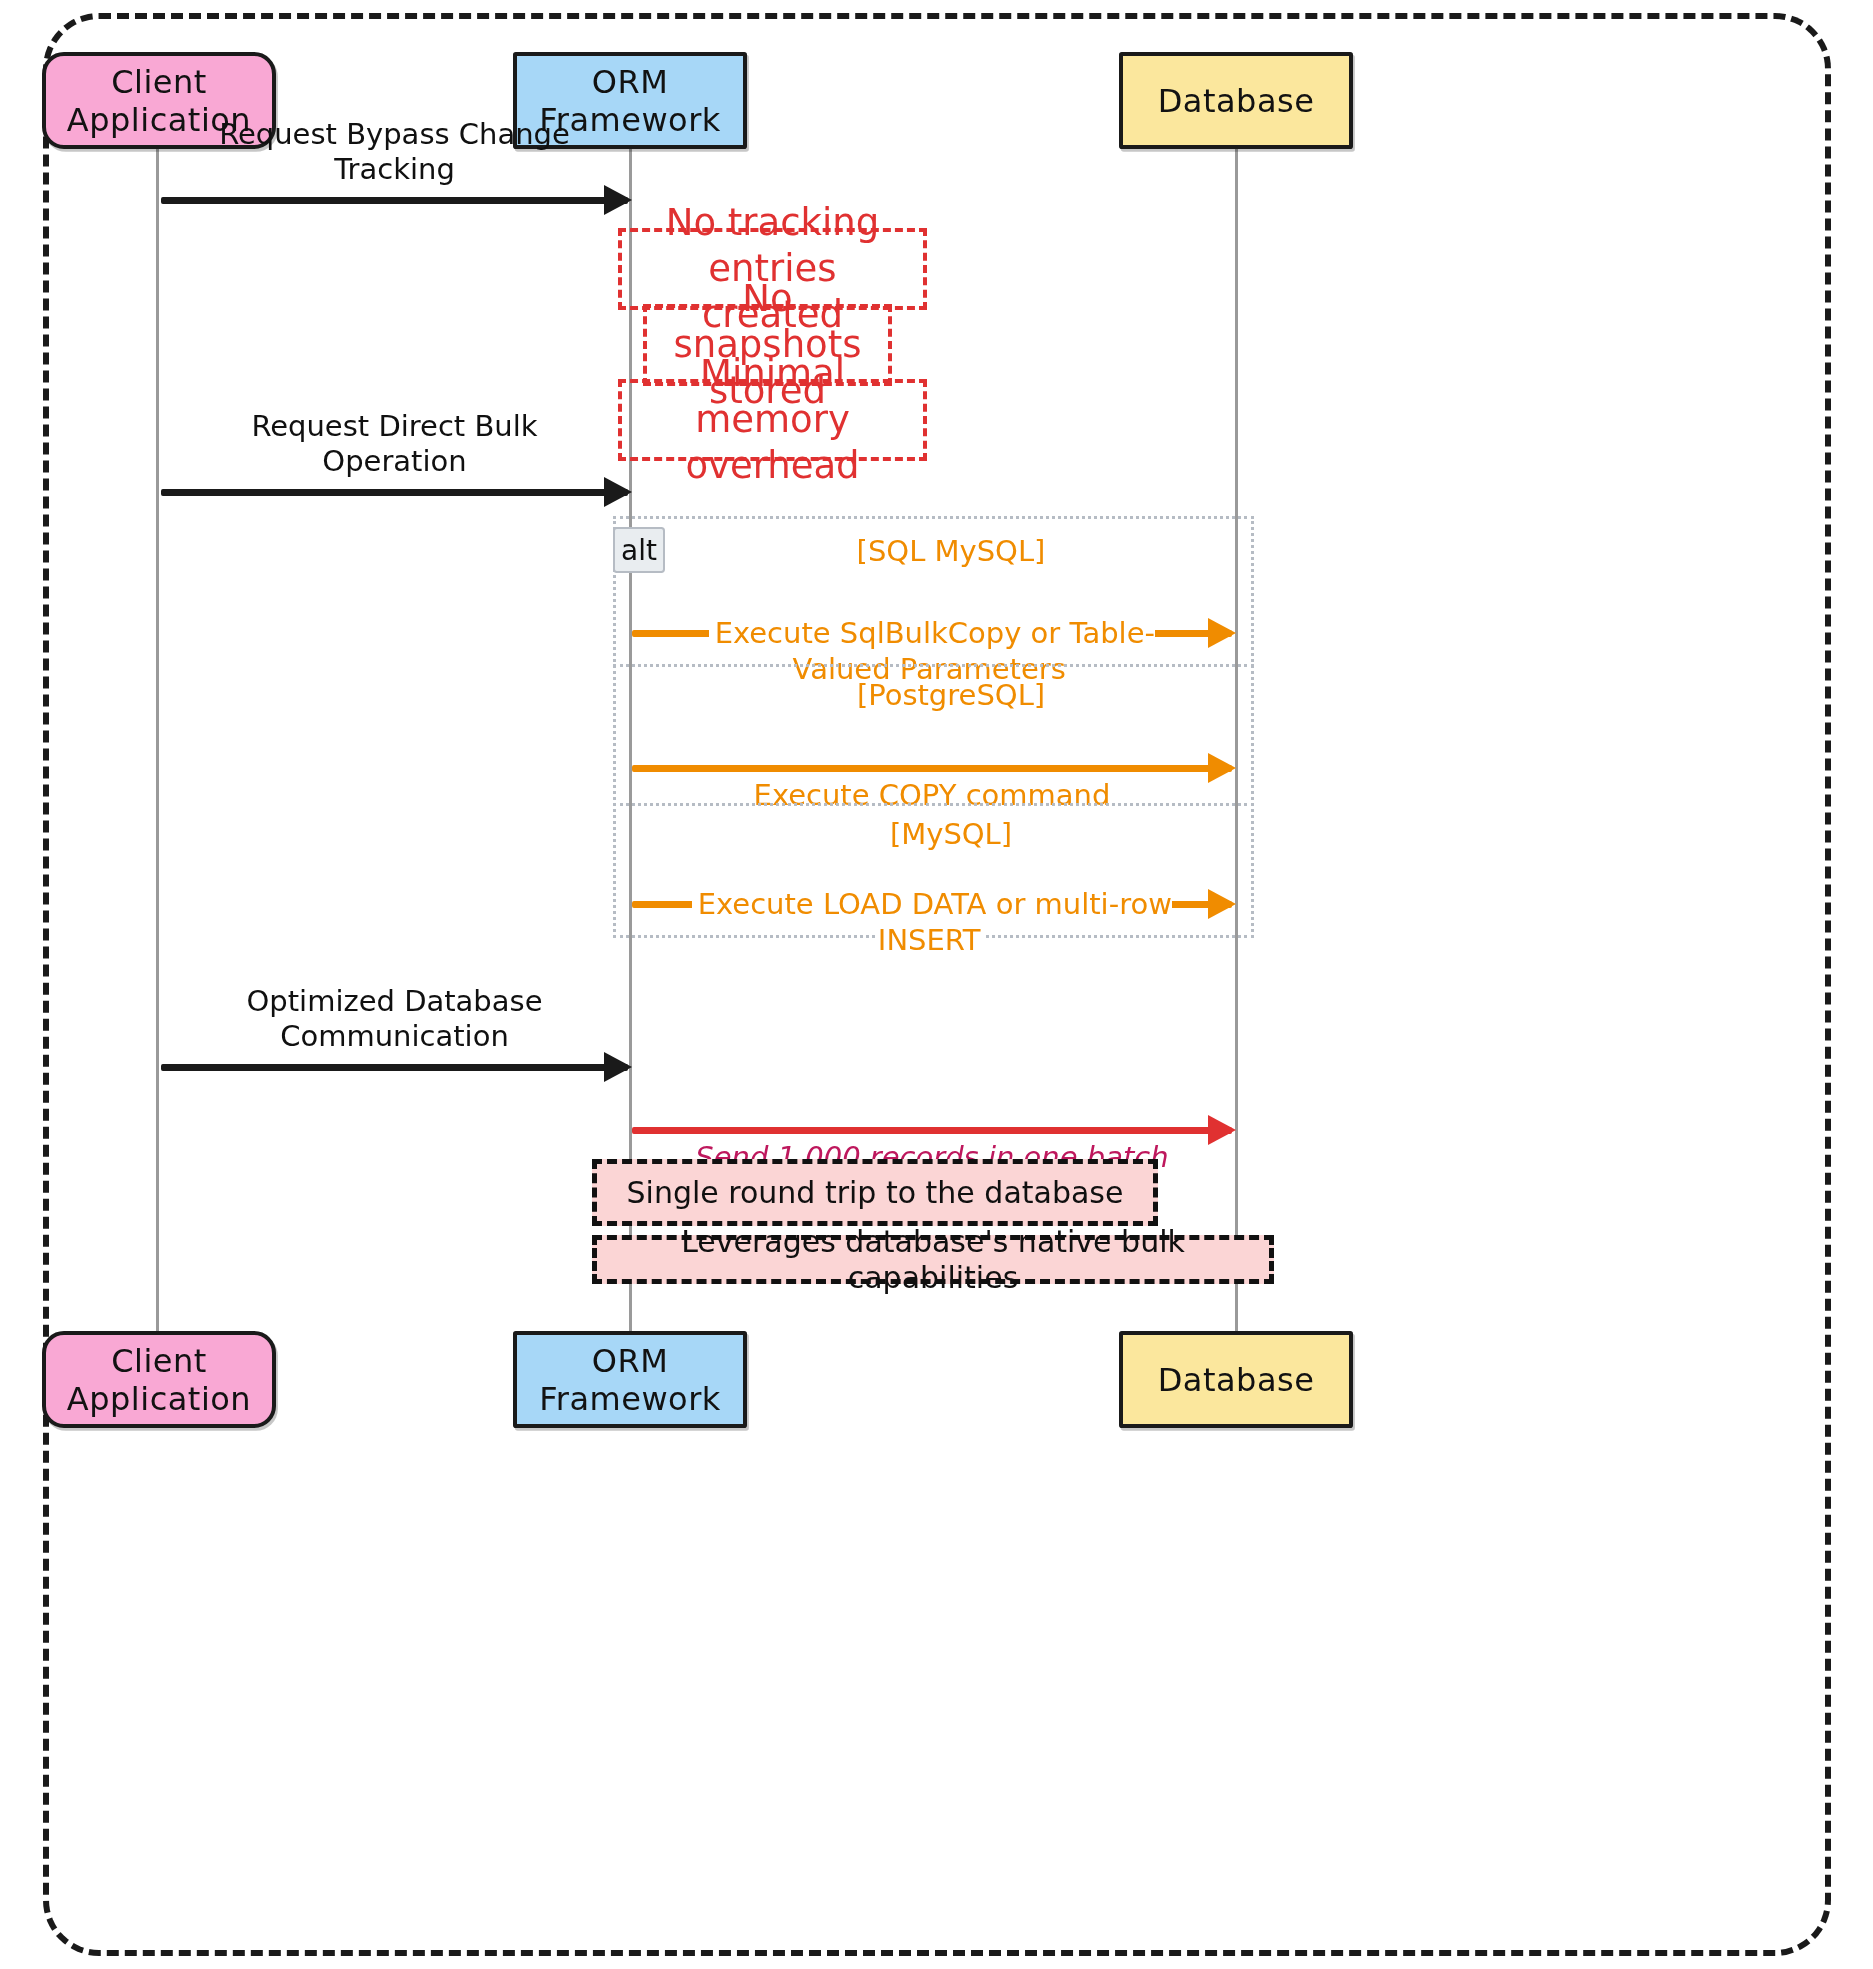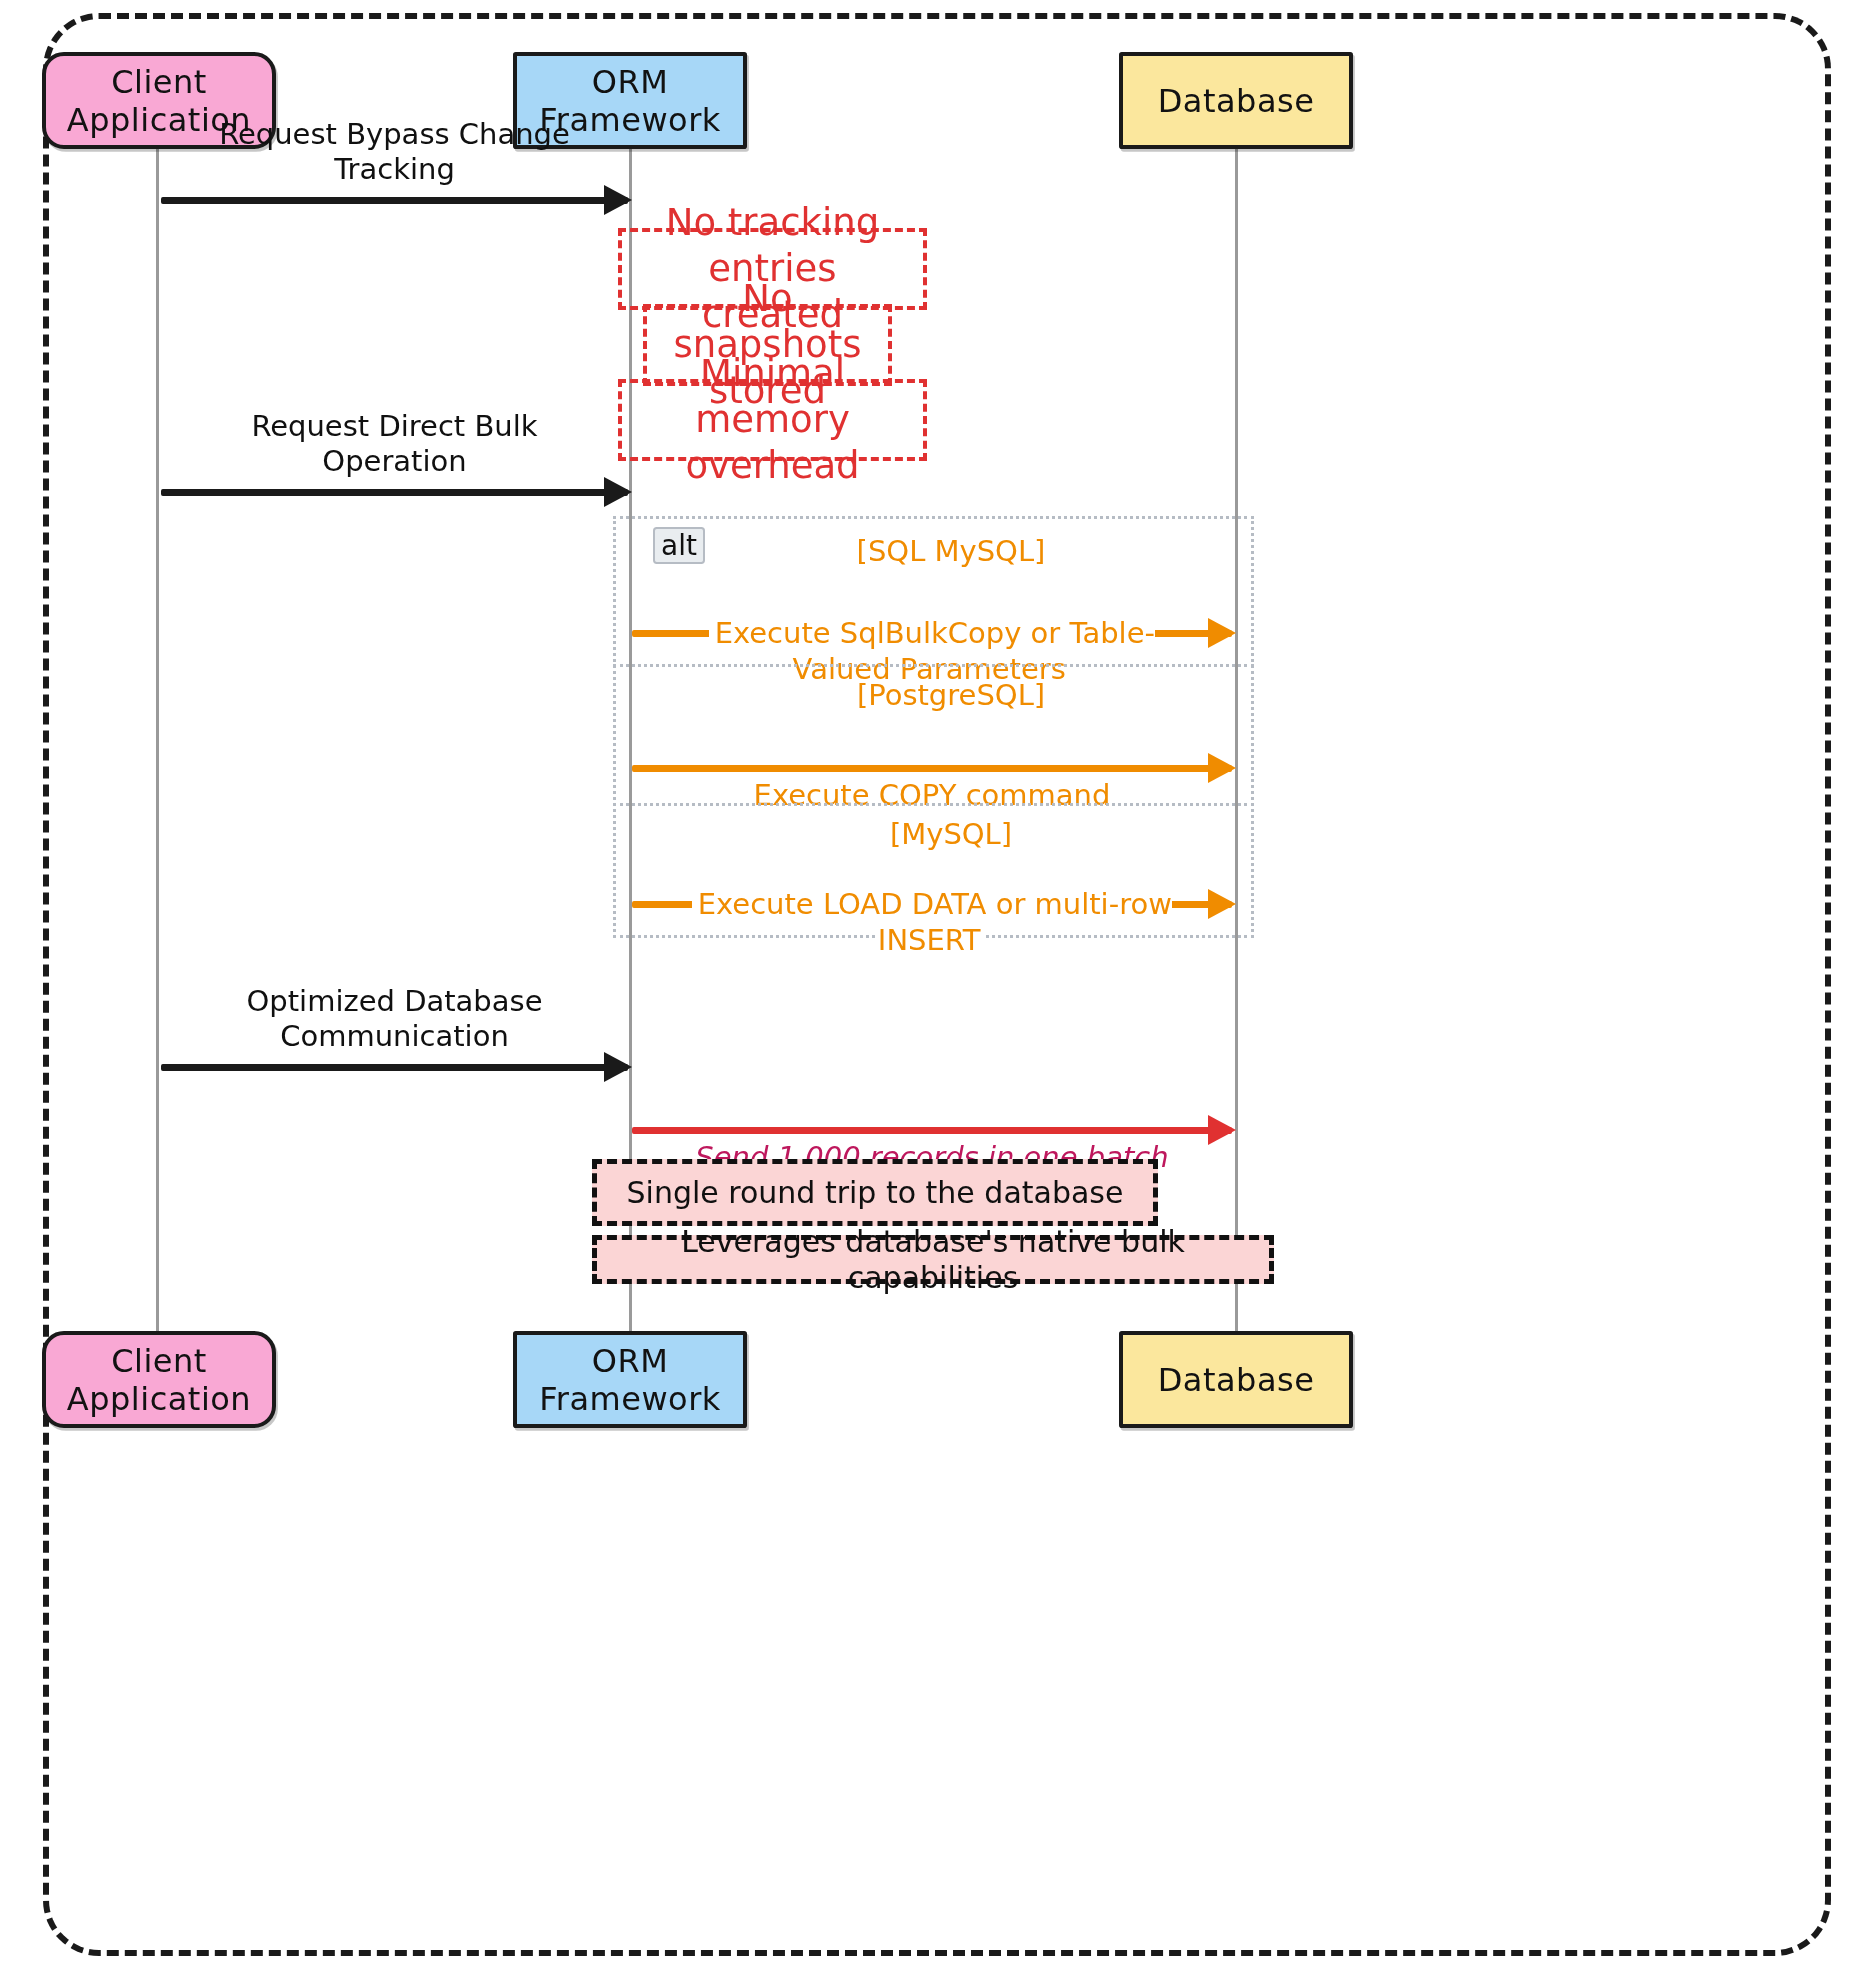--- a/index.html
+++ b/index.html
@@ -182,21 +182,21 @@
 
   <div class="msg m-black" style="left:161px; top:489px; width:467px;">
     <div class="line"></div>
     <div class="head"></div>
     <div class="label above">Request Direct Bulk
 Operation</div>
   </div>
 
   <div class="frag" style="left:613px; top:516px; width:641px; height:422px;"></div>
 
-  <div class="frag-label" style="left:613px; top:527px; width:52px; height:37px;margin-left:40px;">
+  <div class="frag-label" style="left:613px; top:527px; width:52px; height:46px;">
     <span>alt</span>
   </div>
 
   <div class="frag-cond" style="left:656px; top:534px; width:590px;">
     <span>[SQL MySQL]</span>
   </div>
 
   <div class="msg m-orange" style="left:632px; top:630px; width:600px;">
     <div class="line"></div>
     <div class="head"></div>

